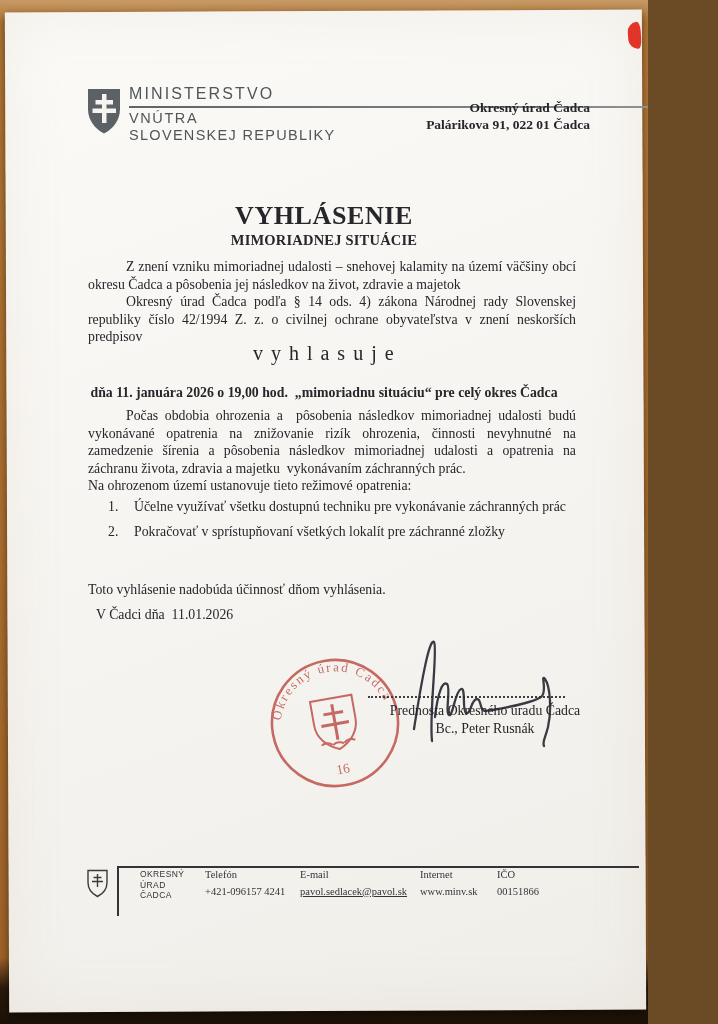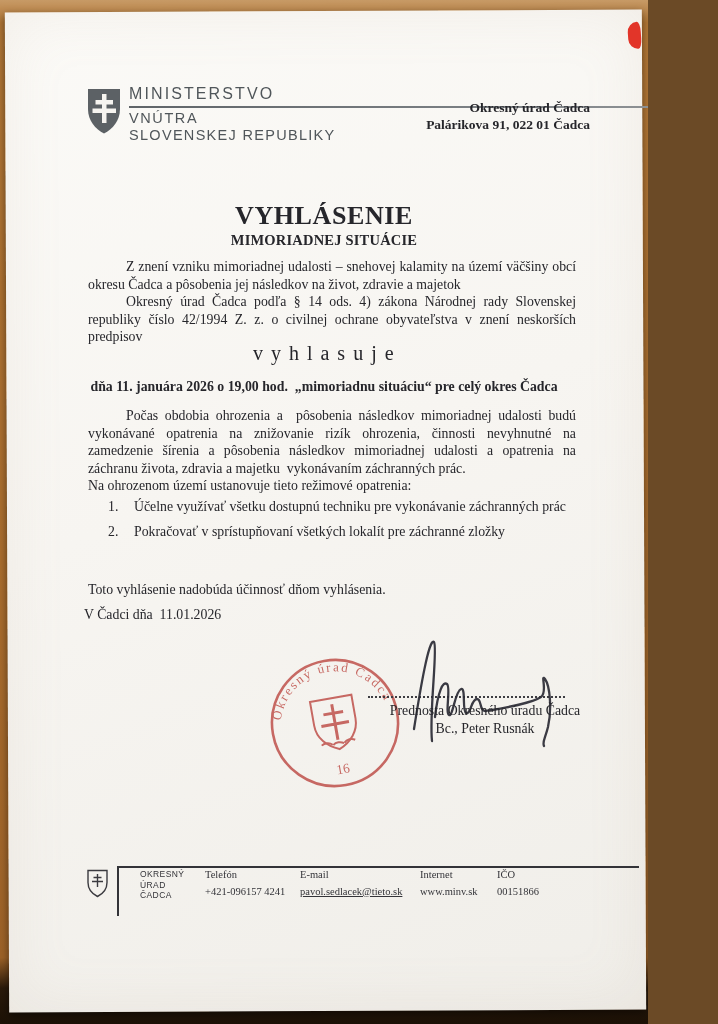--- a/index.html
+++ b/index.html
@@ -30,30 +30,30 @@
   
   .title-wrap{left:0;right:0;top:201px;text-align:center;}
   .title-main{font-size:26px;font-weight:700;letter-spacing:.6px;}
   .title-sub{font-size:14.5px;font-weight:700;margin-top:1px;letter-spacing:.2px;}
   
   .bodyblock{left:88px;right:72px;text-align:justify;font-size:13.8px;line-height:17.6px;}
   .bodyblock p{margin:0;text-indent:38px;}
   .para-a{top:258px;}
   .declare{left:0;right:0;top:342px;text-align:center;}
   .declare-word{font-size:20px;font-weight:400;letter-spacing:1.5px;}
-  .declare-line{font-size:13.8px;font-weight:700;margin-top:14px;}
+  .declare-line{font-size:13.8px;font-weight:700;margin-top:20px;}
   .para-b{top:407px;}
   .measures-intro{margin-top:6px;}
   .bodyblock p.no-indent{text-indent:0;}
   .list{left:108px;right:80px;top:499px;font-size:13.8px;}
   .list-item{display:flex;margin-bottom:8.5px;}
   .list-num{width:18px;flex:0 0 18px;}
   .list-text{padding-left:8px;}
   .effective{left:88px;top:582px;font-size:13.8px;}
-  .place-date{left:84px;top:607px;font-size:13.8px;}
+  .place-date{left:96px;top:607px;font-size:13.8px;}
   
   .stamp{left:267px;top:655px;width:136px;height:136px;opacity:.85;transform:rotate(-10deg);}
   .dotline{left:368px;top:683px;width:197px;height:13px;border-bottom:2.5px dotted #3d3d42;}
   .sig-svg{left:402px;top:629px;}
   .sig-text{left:350px;width:270px;top:702px;text-align:center;font-size:13.8px;line-height:18px;}
   
   .f-rule{left:117px;top:866px;width:522px;height:2px;background:#333338;}
   .f-vline{left:117px;top:866px;width:2px;height:50px;background:#333338;}
   .f-logo{left:86px;top:869px;}
   .f-office{left:140px;top:869px;font-family:"Liberation Sans","DejaVu Sans",sans-serif;
@@ -158,21 +158,21 @@
     <div>OKRESNÝ</div>
     <div>ÚRAD</div>
     <div>ČADCA</div>
   </div>
   <div class="abs f-col f-tel">
     <span>Telefón</span>
     <span class="f-val">+421-096157 4241</span>
   </div>
   <div class="abs f-col f-mail">
     <span>E-mail</span>
-    <span class="f-val">pavol.sedlacek@tieto.sk</span>
+    <span class="f-val">pavol.sedlacek@pavol.sk</span>
   </div>
   <div class="abs f-col f-web">
     <span>Internet</span>
     <span class="f-val">www.minv.sk</span>
   </div>
   <div class="abs f-col f-ico">
     <span>IČO</span>
     <span class="f-val">00151866</span>
   </div>
 </div>

